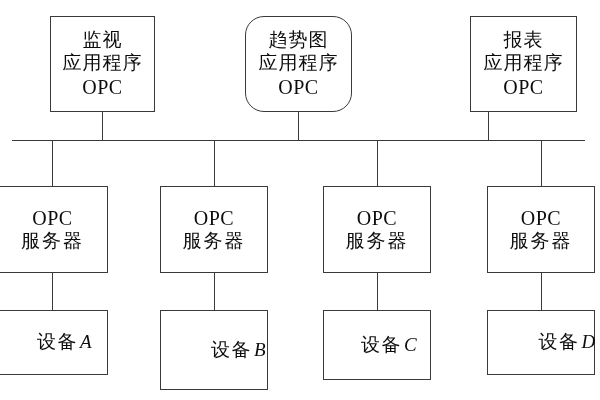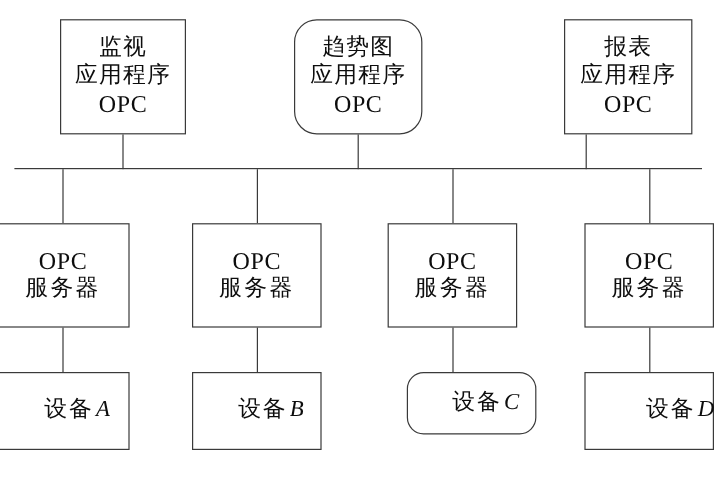--- a/index.html
+++ b/index.html
@@ -111,25 +111,25 @@
 
   <div class="conn v" style="left:51.5px;  top:273px; height:38px;"></div>
   <div class="conn v" style="left:213.5px; top:273px; height:38px;"></div>
   <div class="conn v" style="left:376.5px; top:273px; height:38px;"></div>
   <div class="conn v" style="left:540.5px; top:273px; height:38px;"></div>
 
   <div class="node device-node" style="left:-3px; top:310px; width:111px; height:65px;">
     <span class="line"><span>设备</span><span class="dev-letter">A</span></span>
   </div>
 
-  <div class="node device-node" style="left:160px; top:310px; width:108px; height:65px;">
+  <div class="node device-node" style="left:160px; top:310px; width:108px; height:80px;align-items:flex-end;">
     <span class="line"><span>设备</span><span class="dev-letter">B</span></span>
   </div>
 
-  <div class="node device-node" style="left:339px; top:310px; width:108px; height:52px;border-radius:14px;">
+  <div class="node device-node" style="left:323px; top:310px; width:108px; height:70px;">
     <span class="line"><span>设备</span><span class="dev-letter">C</span></span>
   </div>
 
   <div class="node device-node" style="left:487px; top:310px; width:108px; height:65px;padding-left:28px;">
     <span class="line"><span>设备</span><span class="dev-letter">D</span></span>
   </div>
 
 </div>
 
 </body></html>

